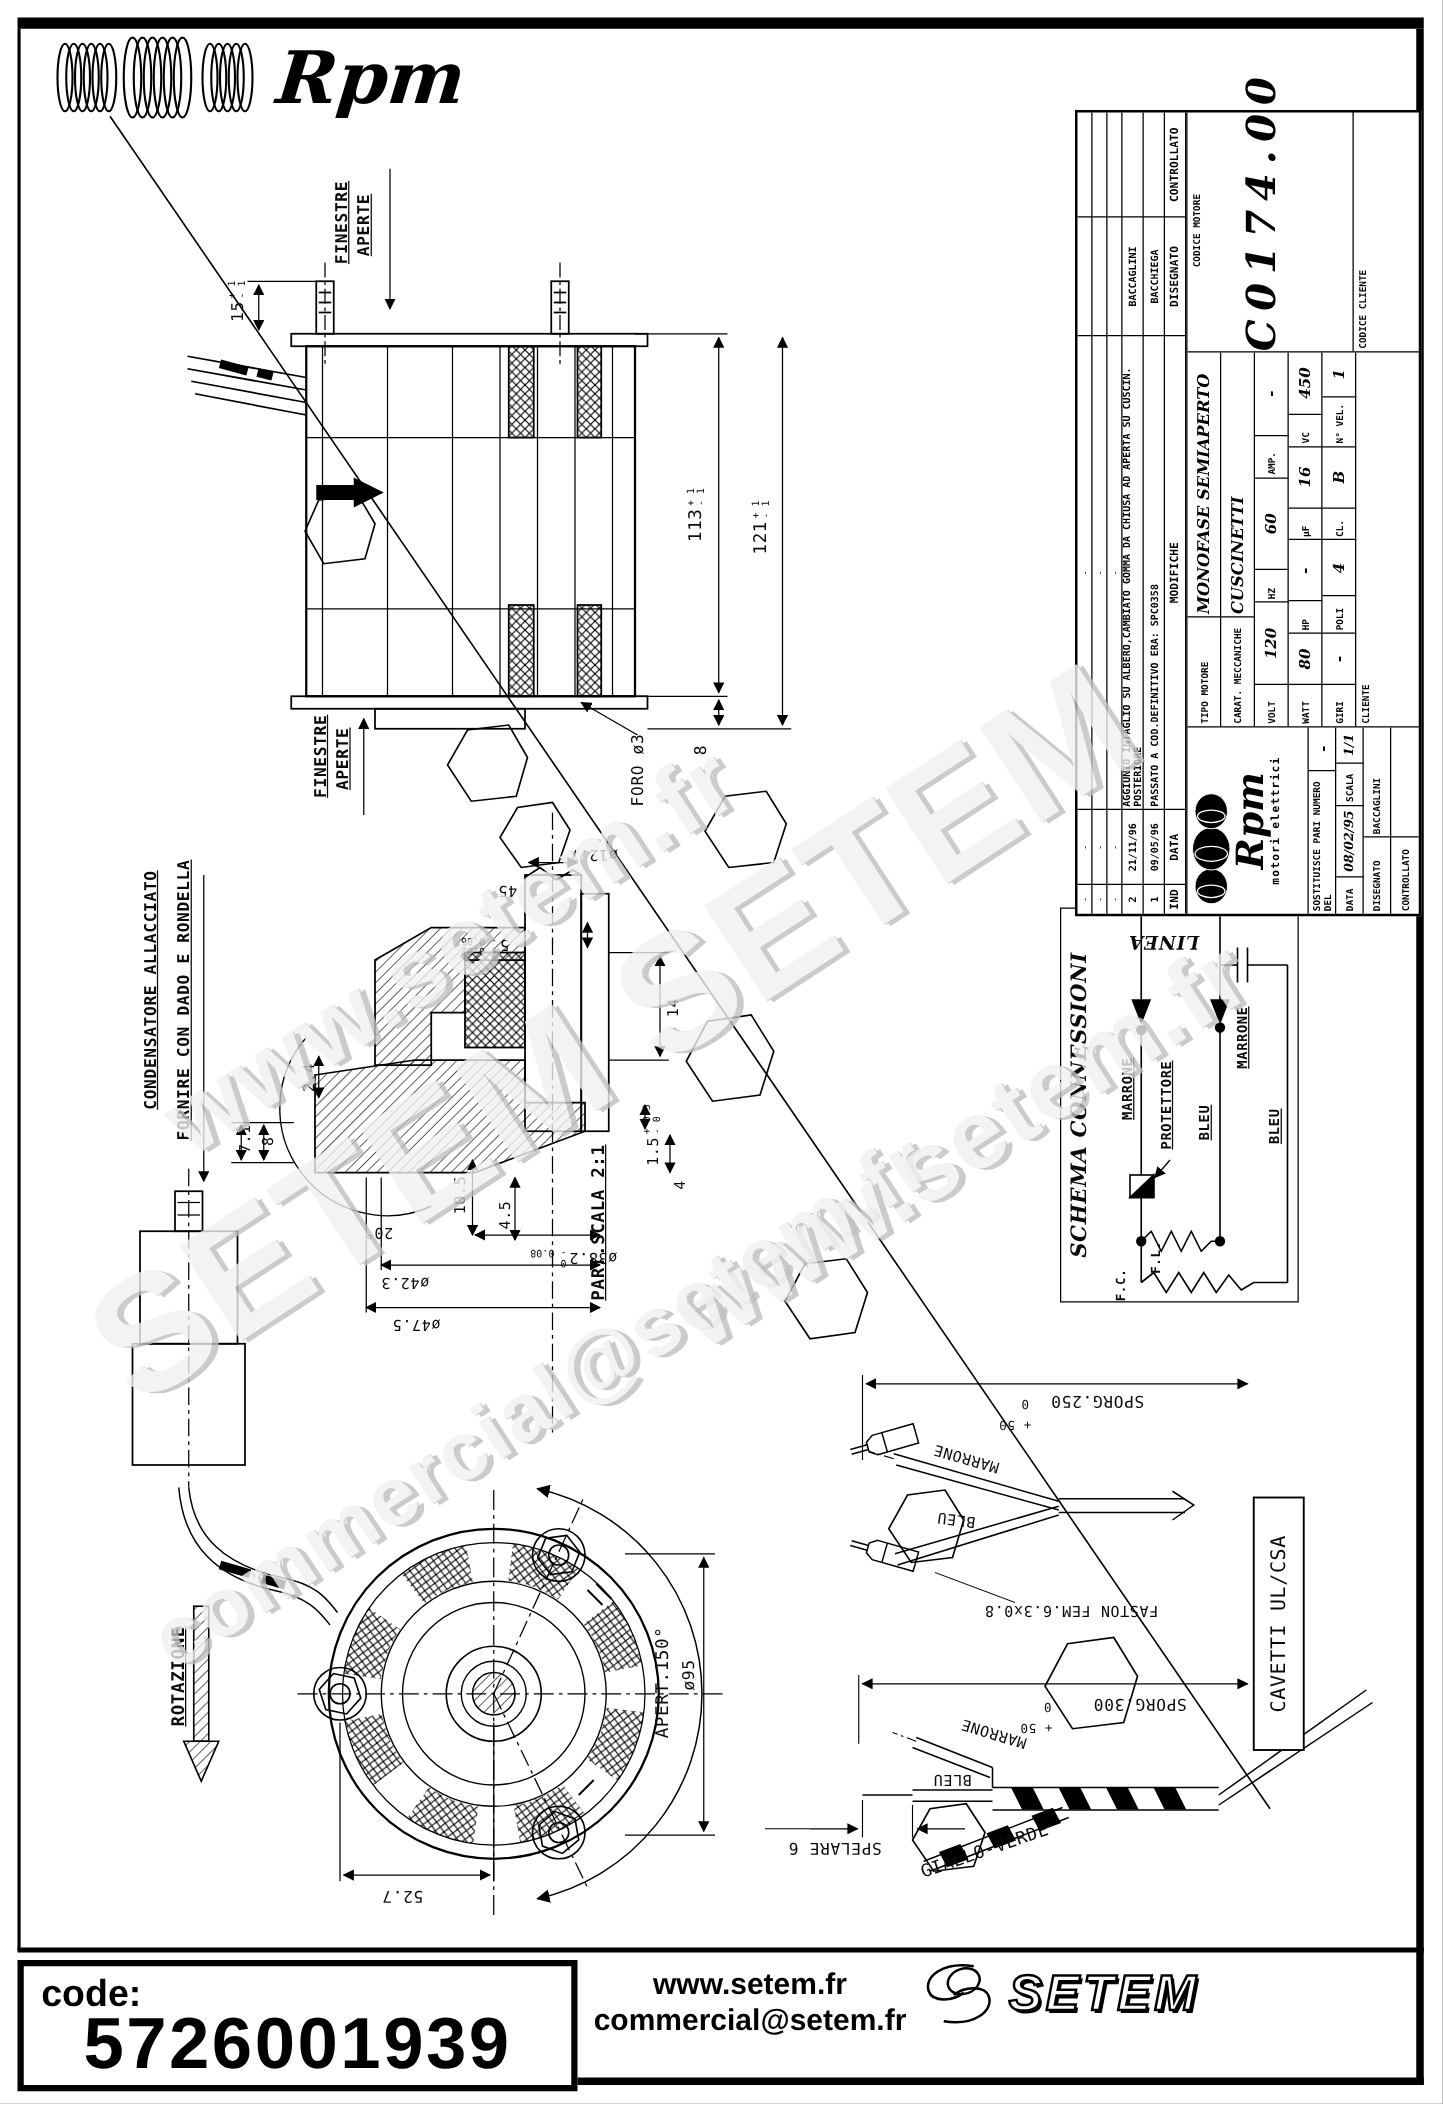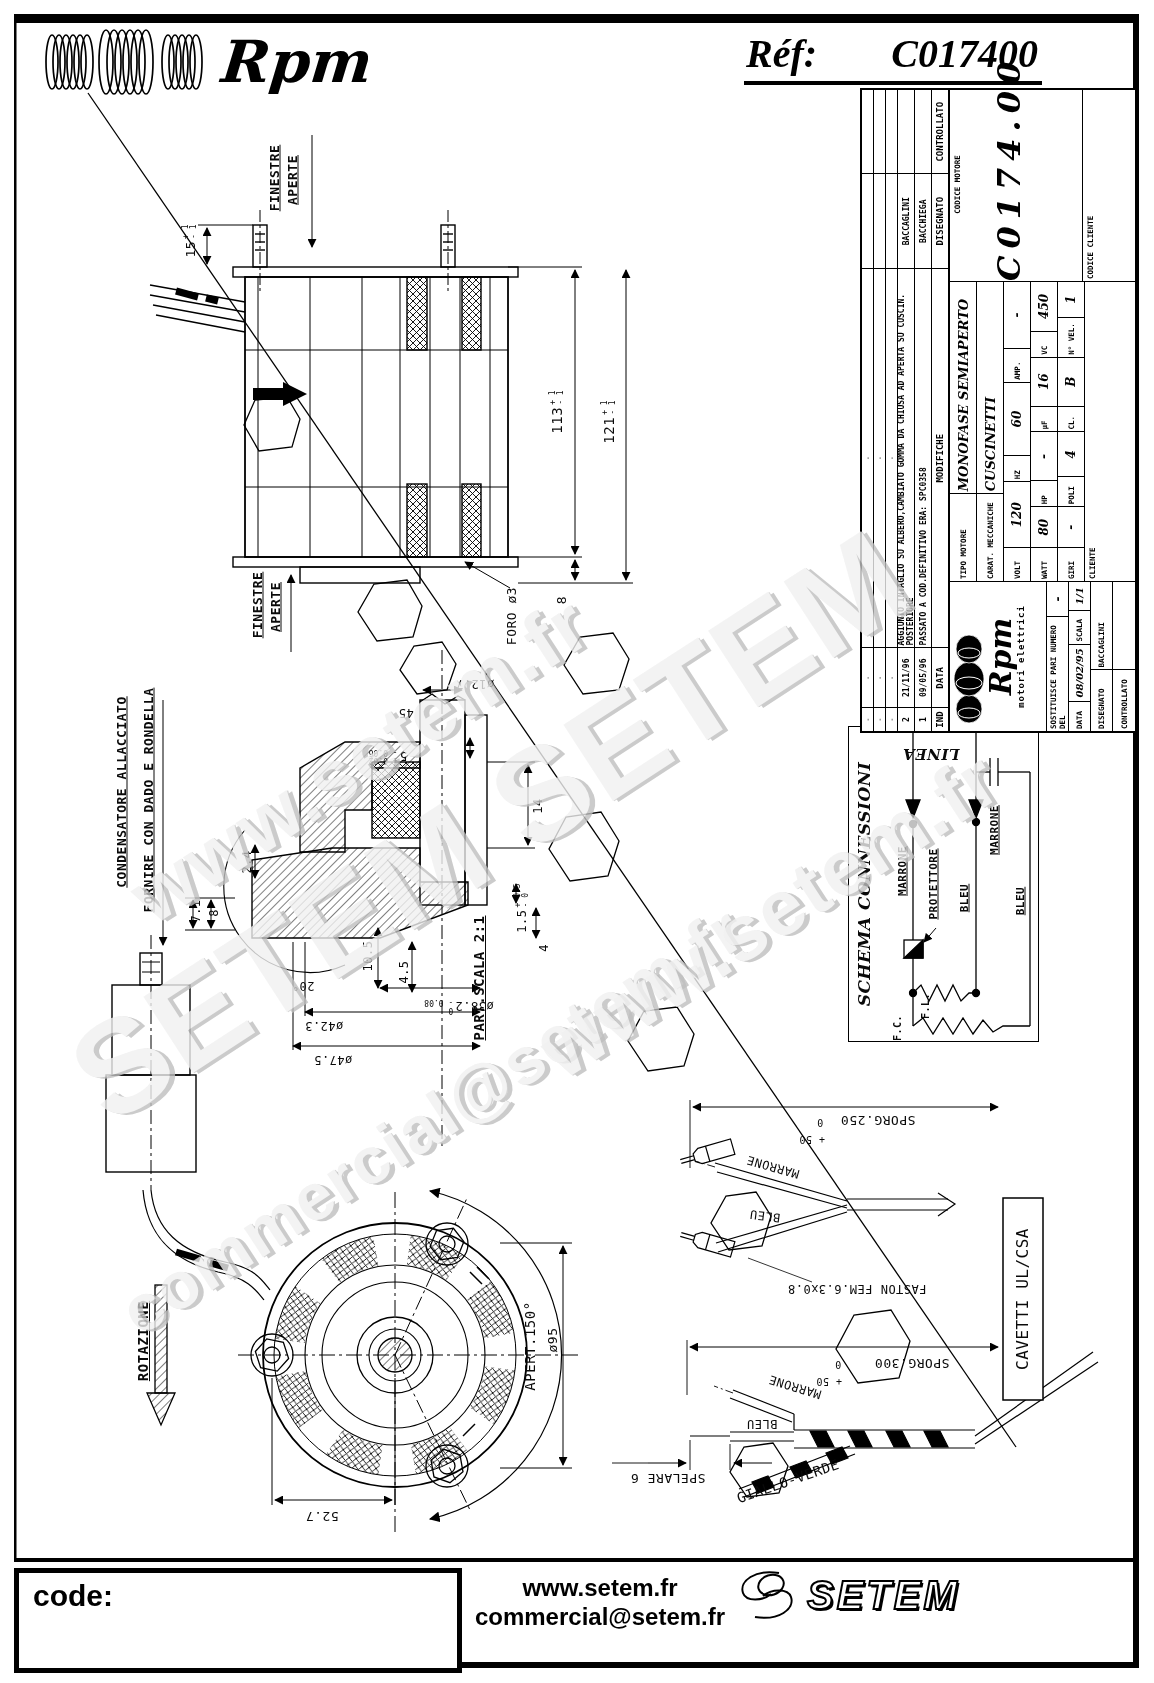--- a/index.html
+++ b/index.html
@@ -344,24 +344,20 @@
         <ellipse cx="128" cy="36" rx="6" ry="27"></ellipse>
           <ellipse cx="135" cy="36" rx="6" ry="27"></ellipse>
           <ellipse cx="142" cy="36" rx="6" ry="27"></ellipse>
           <ellipse cx="149" cy="36" rx="6" ry="27"></ellipse>
           <ellipse cx="156" cy="36" rx="6" ry="27"></ellipse>
       </g>
     </svg>
     <span class="rpmscript">Rpm</span>
   </div>
 
-  <div class="refbox">
-    <span>Réf:</span>
-    <span>C017400</span>
-  </div>
 
   <div class="schemabox"></div>
 
   <div class="lbl b ul" style="left:274px;top:178px;--r:-90deg;font-size:13px;">FINESTRE</div>
   <div class="lbl b ul" style="left:292px;top:180px;--r:-90deg;font-size:13px;">APERTE</div>
   <div class="lbl b ul" style="left:257px;top:605px;--r:-90deg;font-size:13px;">FINESTRE</div>
   <div class="lbl b ul" style="left:275px;top:607px;--r:-90deg;font-size:13px;">APERTE</div>
 
   <div class="lbl" style="left:190px;top:241px;--r:-90deg;font-size:13px;">
     <span class="dim">
@@ -605,20 +601,21 @@
   </div>
 
   <div class="wm" style="left:360px;top:760px;font-size:78px;">www.setem.fr</div>
   <div class="wm" style="left:280px;top:962px;font-size:132px;">SETEM</div>
   <div class="wm" style="left:432px;top:1120px;font-size:66px;">commercial@setem.fr</div>
   <div class="wm" style="left:700px;top:690px;font-size:132px;">SETEM</div>
   <div class="wm" style="left:770px;top:915px;font-size:78px;">www.setem.fr</div>
 
   <div class="codebox">
     <div class="codelabel">code:</div>
+    <div class="codeval">5726001939</div>
   </div>
   <div class="fsite">
     <div>www.setem.fr</div>
     <div>commercial@setem.fr</div>
   </div>
   <div class="abs" style="left:735px;top:1567px;display:flex;align-items:center;gap:8px;">
     <svg width="64" height="56" viewBox="0 0 64 56">
       <g fill="none" stroke="#000" stroke-width="2">
         <path d="M44,6 C20,2 4,14 8,26 C11,35 28,34 36,27"></path>
         <path d="M20,50 C44,54 60,42 56,30 C53,21 36,22 28,29"></path>

